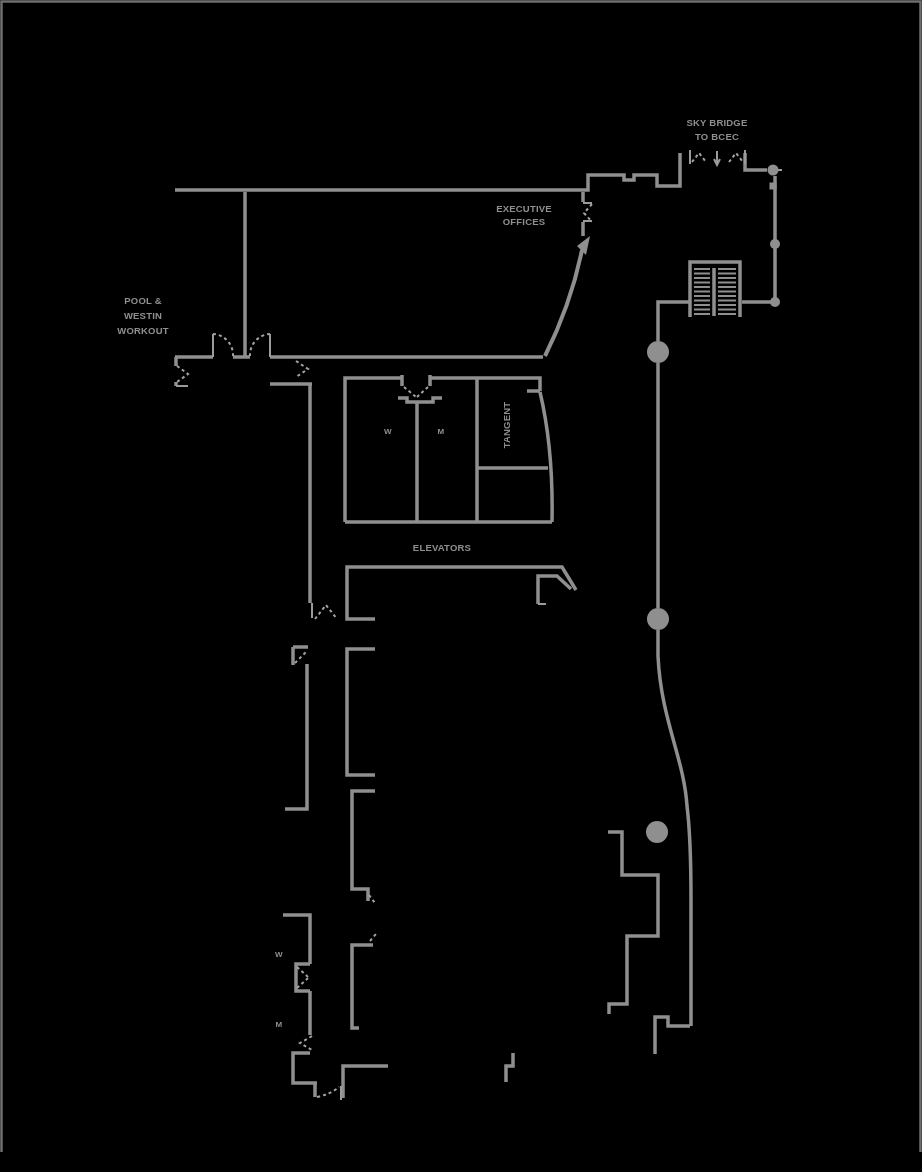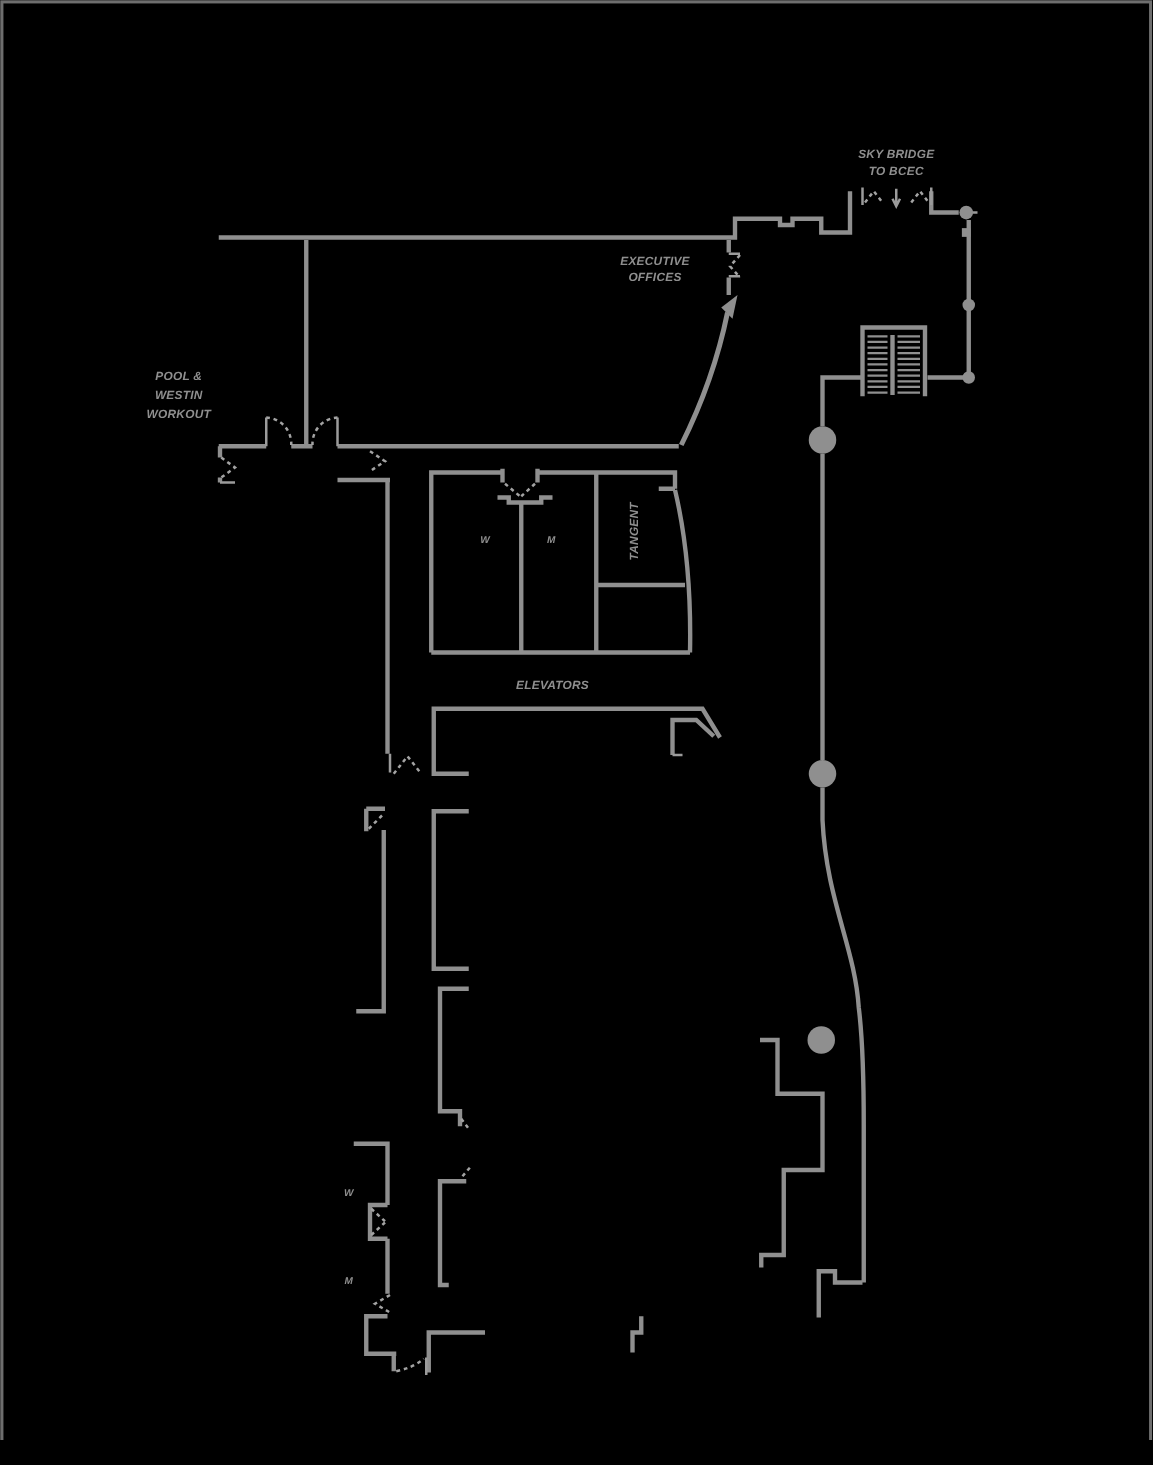--- a/index.html
+++ b/index.html
@@ -1,20 +1,20 @@
 <!DOCTYPE html>
 <html style="--bg: #000000; --border: #6e6e6e; --wall: #8f8f8f; --node: #8f8f8f; --dash: #a3a3a3; --label: #8f8f8f;"><head>
 <meta charset="utf-8">
 <style>
   :root{
     --bg:#000000; --border:#6e6e6e; --wall:#8f8f8f;
     --thin:#9b9b9b; --dash:#a3a3a3; --node:#8f8f8f; --label:#8f8f8f;
   }
   html,body{margin:0;padding:0;background:#000;}
-  .canvas{width:922px;height:1152px;background:var(--bg);position:relative;overflow:hidden;font-style:italic;}
+  .canvas{width:922px;height:1152px;background:var(--bg);position:relative;overflow:hidden;}
   svg{display:block;}
   .wall{stroke:var(--wall);stroke-width:3.5;fill:none;stroke-linecap:butt;stroke-linejoin:miter;}
   .wall-heavy{stroke:var(--wall);stroke-width:4;fill:none;}
   .tread{stroke:var(--wall);stroke-width:1.8;fill:none;}
   .thin{stroke:var(--thin);stroke-width:2;fill:none;}
   .dashmark{stroke:var(--dash);stroke-width:2;fill:none;stroke-dasharray:3 3;}
   .node{fill:var(--node);stroke:none;}
   .arrowhead{fill:var(--wall);stroke:none;}
   .lbl{font-family:"Liberation Sans", sans-serif;font-weight:bold;fill:var(--label);
        letter-spacing:0.2px;}

